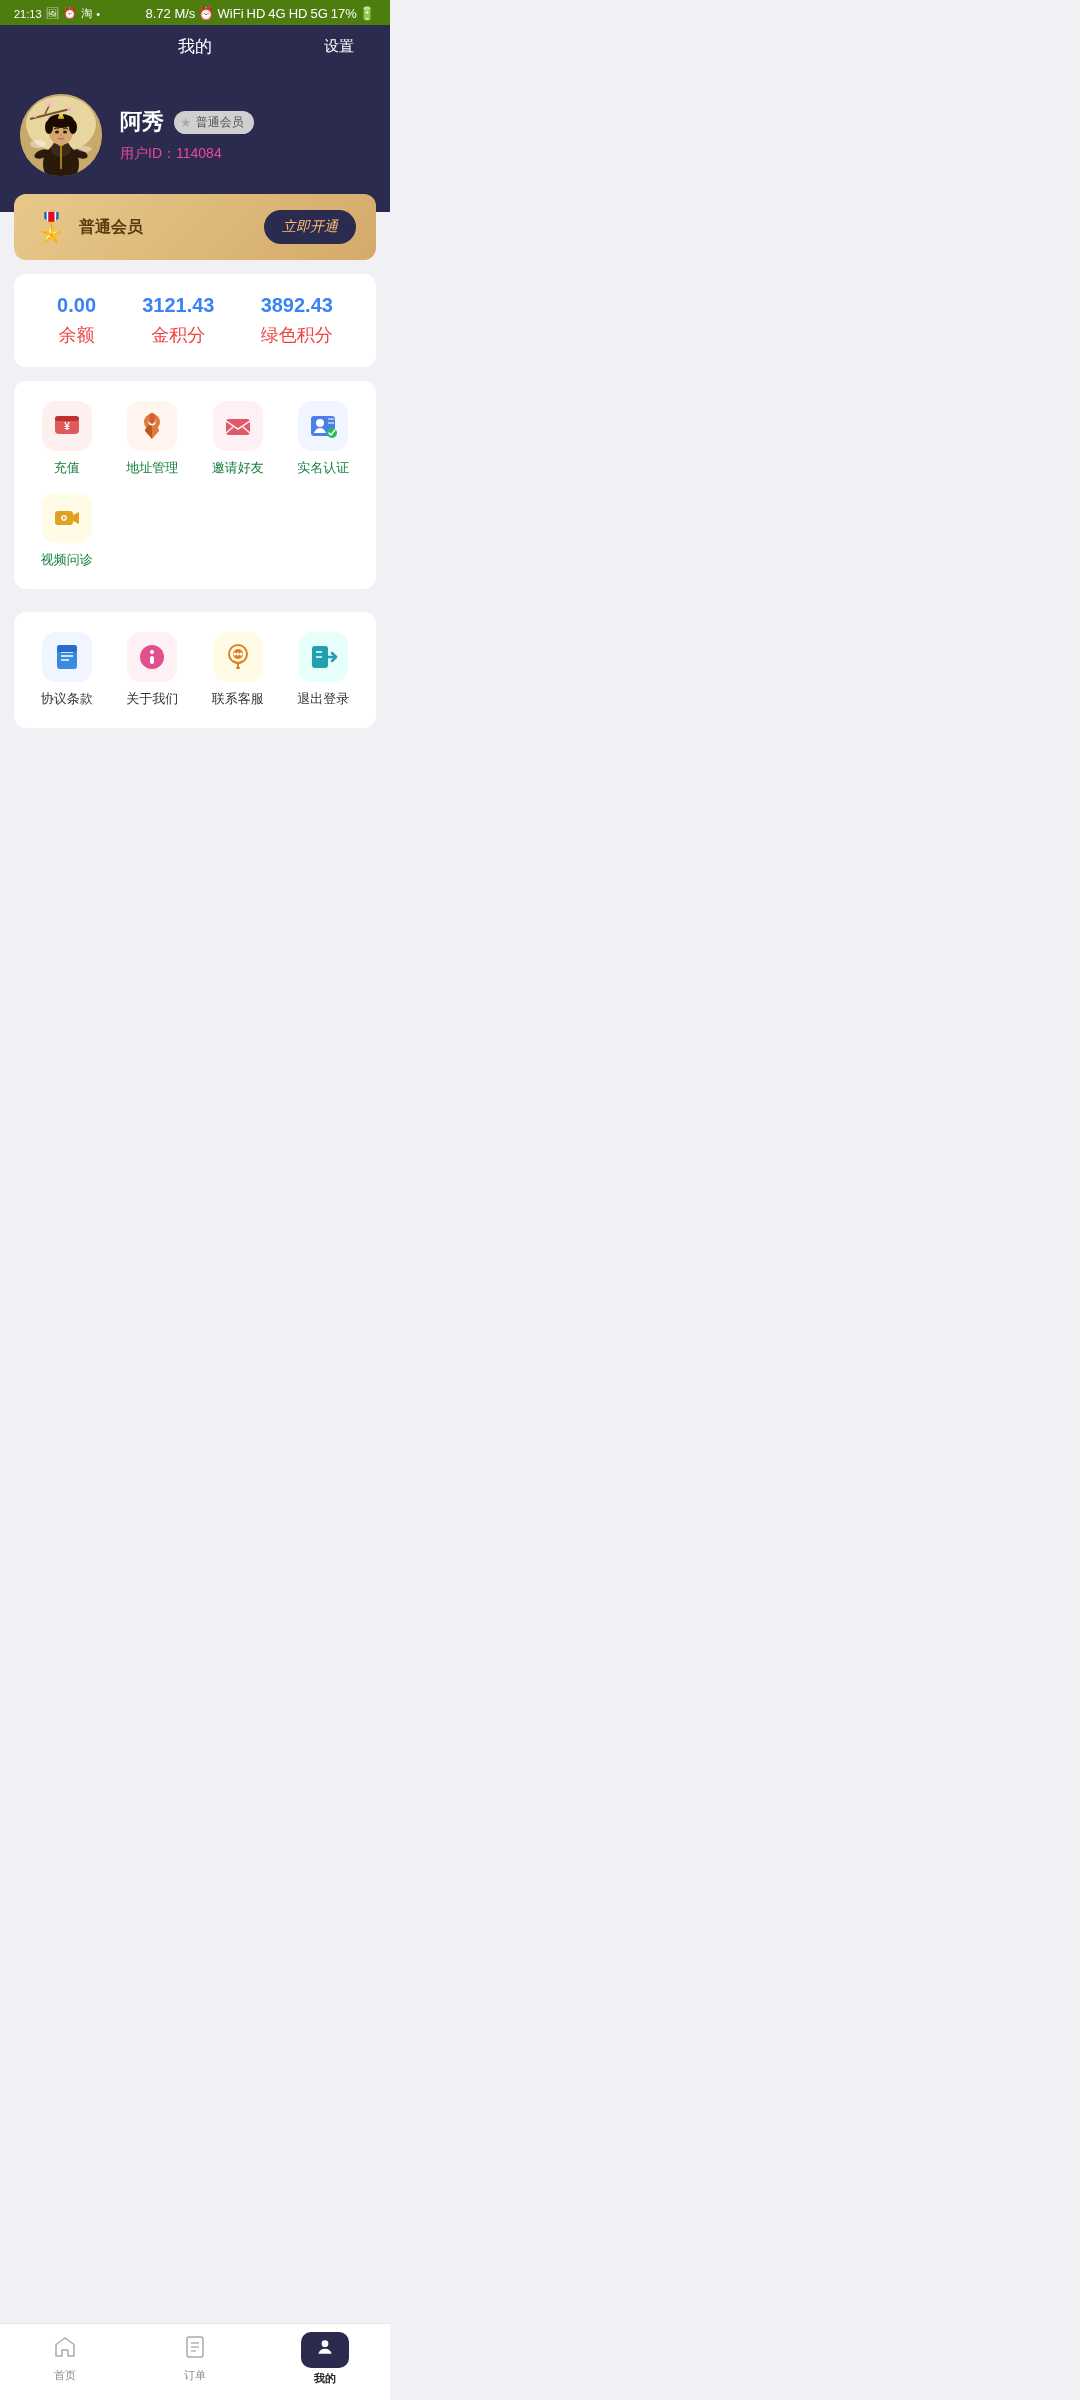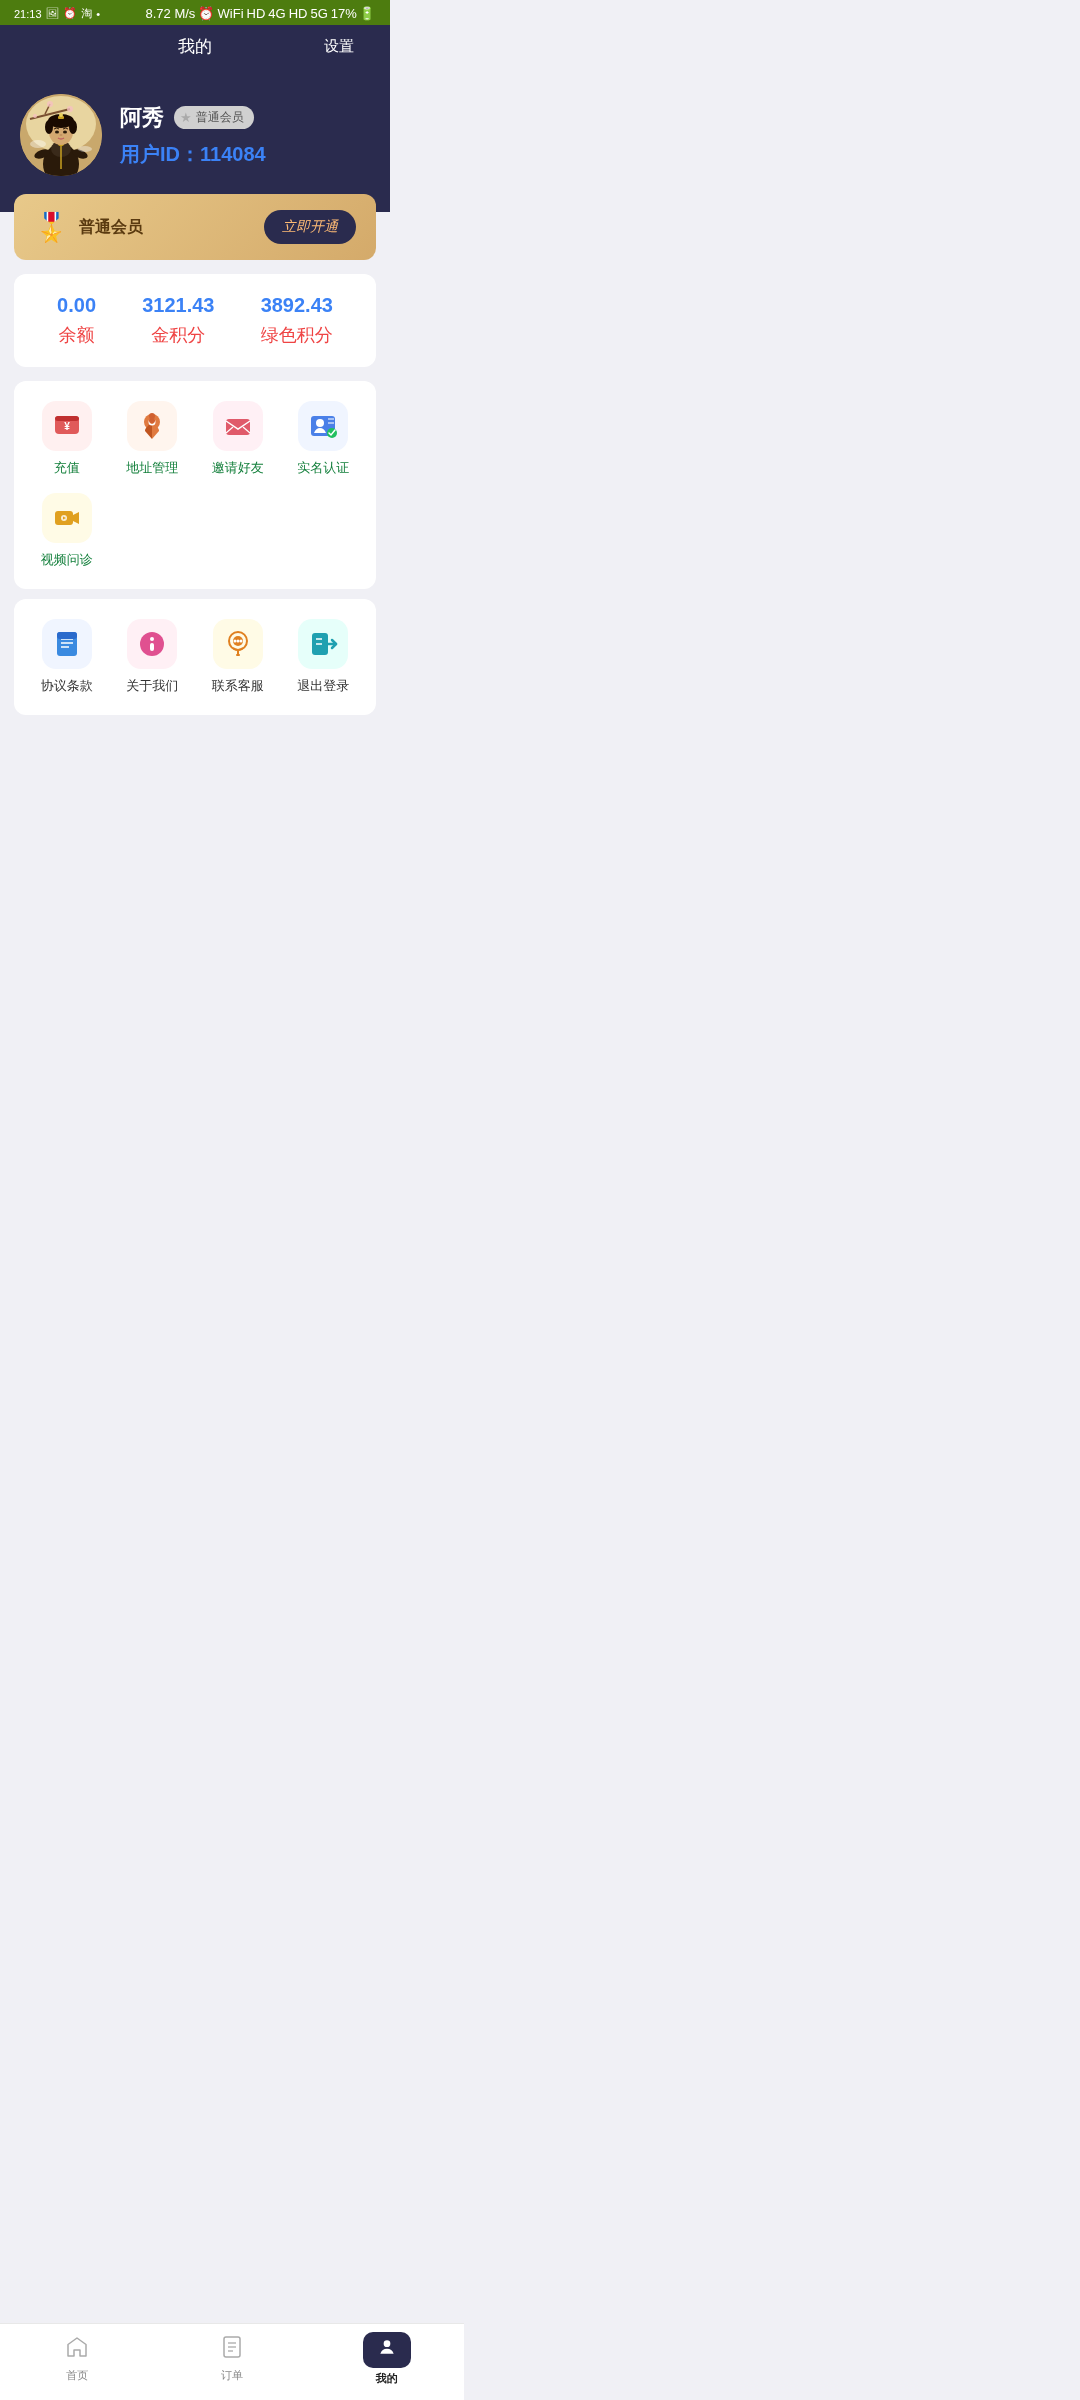--- a/index.html
+++ b/index.html
@@ -85,23 +85,22 @@
       border-radius: 12px;
       padding: 3px 10px 3px 6px;
       display: flex;
       align-items: center;
       gap: 4px;
       font-size: 12px;
       color: #555;
     }
     .star-icon { color: #aaa; font-size: 13px; }
     .profile-id {
-      color: #3b82f6;
-      font-size: 20px;
-      font-weight: bold;
+      color: #ec4899;
+      font-size: 14px;
     }
 
     
     .vip-banner {
       background: linear-gradient(135deg, #e8c98a 0%, #d4aa6a 100%);
       margin: -18px 14px 0;
       border-radius: 12px;
       padding: 16px 20px;
       display: flex;
       align-items: center;
@@ -181,21 +180,21 @@
       font-size: 24px;
     }
     .func-label {
       font-size: 13px;
       color: #15803d;
     }
 
     
     .menu-card {
       background: white;
-      margin: 10px 14px 0;
+      margin: 23px 14px 0;
       border-radius: 12px;
       padding: 20px 10px;
     }
     .menu-grid {
       display: grid;
       grid-template-columns: repeat(4, 1fr);
       gap: 0;
     }
     .menu-item {
       display: flex;
@@ -216,21 +215,21 @@
     .menu-label {
       font-size: 13px;
       color: #333;
     }
 
     
     .bottom-nav {
       position: fixed;
       bottom: 0;
       left: 0;
-      width: 464px;
+      width: 390px;
       background: white;
       border-top: 1px solid #e8e8e8;
       display: flex;
       justify-content: space-around;
       align-items: center;
       padding: 8px 0 14px;
     }
     .nav-item {
       display: flex;
       flex-direction: column;

